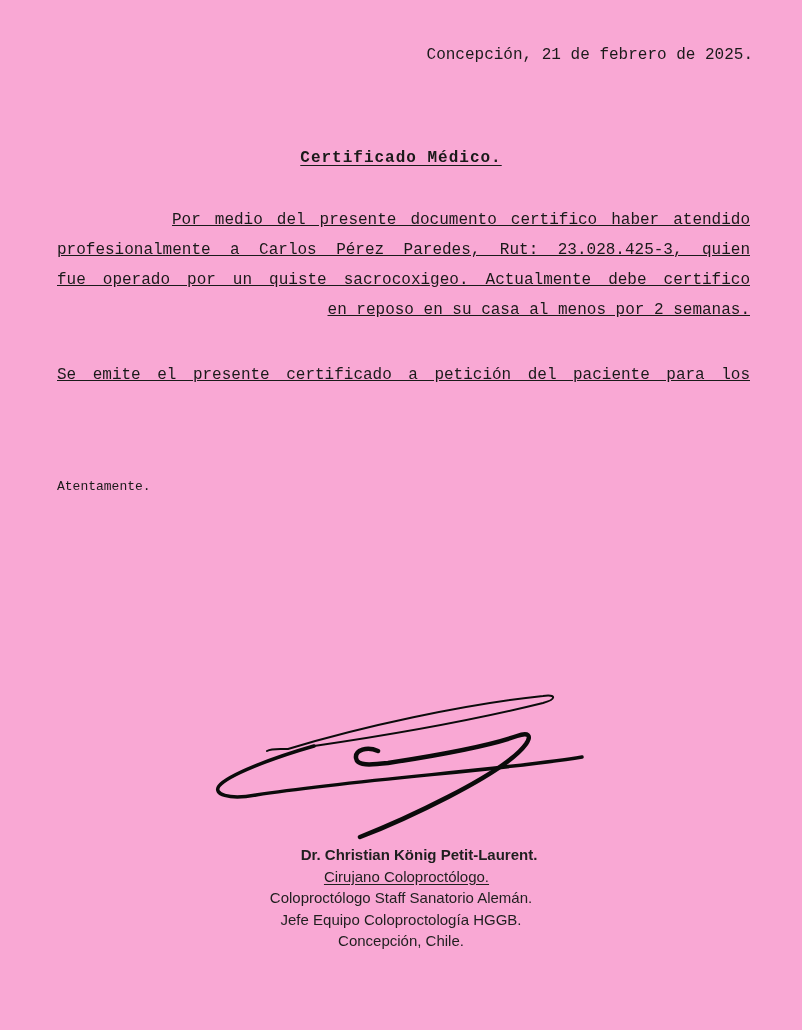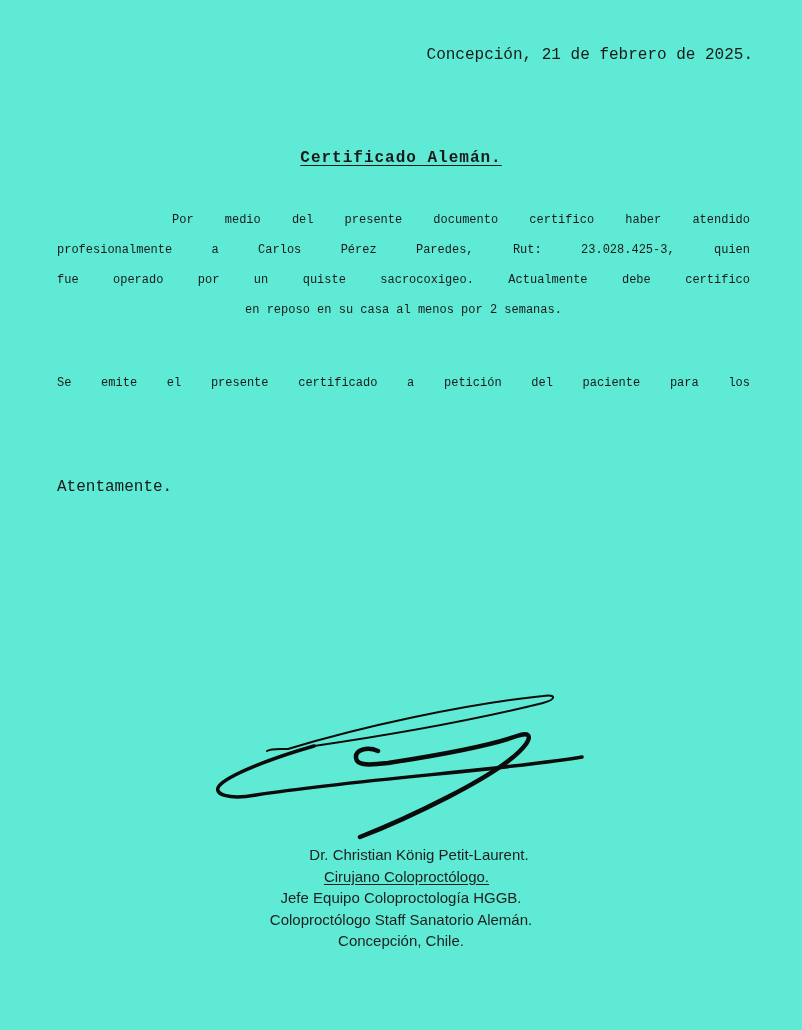--- a/index.html
+++ b/index.html
@@ -1,20 +1,20 @@
 <!DOCTYPE html>
 <html><head>
 <meta charset="utf-8">
 <style>
   html, body { margin: 0; padding: 0; background: #ffffff; }
   .page {
     position: relative;
     width: 802px;
     height: 1030px;
-    background: #5eead4;
+    background: #f9a8d4;
     font-family: "Liberation Mono", "DejaVu Sans Mono", monospace;
     color: #1a1a1a;
     overflow: hidden;
   }
   .date-line {
     position: absolute;
     top: 46px;
     right: 49px;
     font-size: 16px;
     white-space: nowrap;
@@ -28,64 +28,65 @@
     font-size: 16px;
     font-weight: bold;
     letter-spacing: 1px;
     text-decoration: underline;
     text-underline-offset: 3px;
   }
   .body-block {
     position: absolute;
     left: 57px;
     width: 693px;
-    font-size: 12px;
+    font-size: 16px;
     line-height: 30px;
+    text-decoration: underline;
   }
   .para-1 { top: 205px; }
-  .para-2 { top: 368px; }
+  .para-2 { top: 360px; }
   .jline { text-align: justify; text-align-last: justify; }
-  .lline { text-align: center; }
+  .lline { text-align: right; }
   .first-line { padding-left: 115px; }
   .closing-line {
     position: absolute;
     left: 57px;
     top: 472px;
-    font-size: 16px;
+    font-size: 13px;
     line-height: 30px;
   }
   .signature-svg {
     position: absolute;
     left: 210px;
     top: 683px;
     width: 390px;
     height: 160px;
   }
   .sig-block {
     position: absolute;
     top: 844px;
     left: 0;
     width: 100%;
     text-align: center;
     font-family: "Liberation Sans", sans-serif;
     font-size: 15px;
     line-height: 21.5px;
     color: #1f1f1f;
   }
-  .sig-name { font-weight: normal; padding-left: 36px; }
+  .sig-name { font-weight: bold; padding-left: 36px; }
   .sig-specialty { text-decoration: underline; text-underline-offset: 2px; padding-left: 11px; }
 </style>
 </head>
 <body>
 
 <div class="page">
 
   <div class="date-line">Concepción, 21 de febrero de 2025.</div>
 
-  <div class="doc-title">Certificado Alemán.</div>
+  <div class="doc-title">Certificado Médico.</div>
 
   <div class="body-block para-1">
     <div class="jline first-line">Por medio del presente documento certifico haber atendido</div>
     <div class="jline">profesionalmente a Carlos Pérez Paredes, Rut: 23.028.425-3, quien</div>
     <div class="jline">fue operado por un quiste sacrocoxigeo. Actualmente debe certifico</div>
     <div class="lline">en reposo en su casa al menos por 2 semanas.</div>
   </div>
 
   <div class="body-block para-2">
     <div class="jline">Se emite el presente certificado a petición del paciente para los</div>
@@ -98,18 +99,18 @@
     <path stroke-width="2" d="M57,68 C62,65 70,66 78,66 C150,44 255,21 333,13 C346,11 347,16 333,20 C252,40 152,56 104,63"></path>
 
     <path stroke-width="3.5" d="M104,63 C62,75 18,92 9,103 C3,111 18,117 46,112 C150,96 295,87 372,74"></path>
 
     <path stroke-width="4.5" d="M168,68 C157,63 145,67 146,75 C147,83 160,82 178,80 C230,72 282,62 307,53 C318,49 322,52 316,61 C294,92 186,140 150,154"></path>
   </svg>
 
   <div class="sig-block">
     <div class="sig-name">Dr. Christian König Petit-Laurent.</div>
     <div class="sig-specialty">Cirujano Coloproctólogo.</div>
+    <div>Coloproctólogo Staff Sanatorio Alemán.</div>
     <div>Jefe Equipo Coloproctología HGGB.</div>
-    <div>Coloproctólogo Staff Sanatorio Alemán.</div>
     <div>Concepción, Chile.</div>
   </div>
 
 </div>
 
 </body></html>

